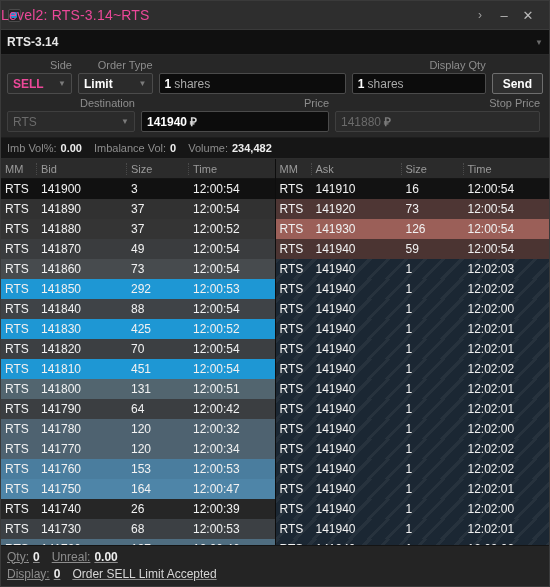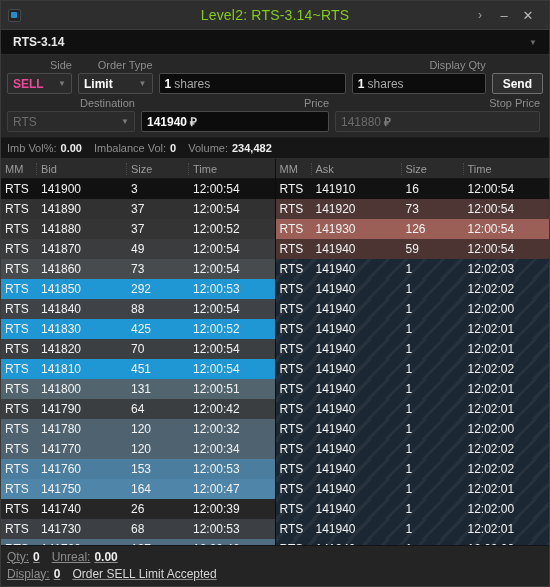--- a/index.html
+++ b/index.html
@@ -12,30 +12,30 @@
   #app{position:relative;width:550px;height:587px;background:#222222;
        border:1px solid #3a3a3a;box-sizing:border-box;display:flex;flex-direction:column;}
 
   
   .titlebar{height:28px;min-height:28px;background:#2e2e2e;display:flex;align-items:center;
             position:relative;border-bottom:1px solid #3a3a3a;}
   .tb-icon{width:26px;display:flex;align-items:center;justify-content:center;}
   .tb-dot{width:11px;height:11px;border-radius:2px;background:#242424;
           border:1px solid #4a4a4a;display:flex;align-items:center;justify-content:center;}
   .tb-dot i{display:block;width:6px;height:6px;background:#1e8fd0;border-radius:1px;}
-  .tb-title{position:absolute;left:0;right:0;text-align:center;color:#84cc16;
+  .tb-title{position:absolute;left:0;right:0;color:#ec4899;
             font-size:14px;letter-spacing:.2px;pointer-events:none;}
   .tb-btns{margin-left:auto;display:flex;align-items:center;padding-right:10px;gap:2px;}
   .tb-btn{width:22px;height:22px;display:flex;align-items:center;justify-content:center;
           color:#b9b9b9;font-size:13px;line-height:1;}
   .tb-btn.chev{font-size:12px;color:#9d9d9d;}
 
   
   .symbolbar{height:24px;min-height:24px;background:#101010;display:flex;align-items:center;
-             padding:0 12px;border-bottom:1px solid #2a2a2a;position:relative;}
+             padding:0 6px;border-bottom:1px solid #2a2a2a;position:relative;}
   .symbolbar .sym{color:#e8e8e8;font-size:12px;font-weight:bold;}
   .symbolbar .caret{margin-left:auto;color:#6a6a6a;font-size:8px;}
 
   
   .order{background:#272727;padding:4px 6px 5px 6px;border-bottom:1px solid #1d1d1d;}
   .orow{display:flex;align-items:flex-end;gap:6px;text-align:right;}
   .orow + .orow{margin-top:3px;}
   .fld{display:flex;flex-direction:column;}
   .lbl{color:#8d8d8d;font-size:11px;line-height:13px;padding-left:2px;margin-bottom:1px;
        white-space:nowrap;}

